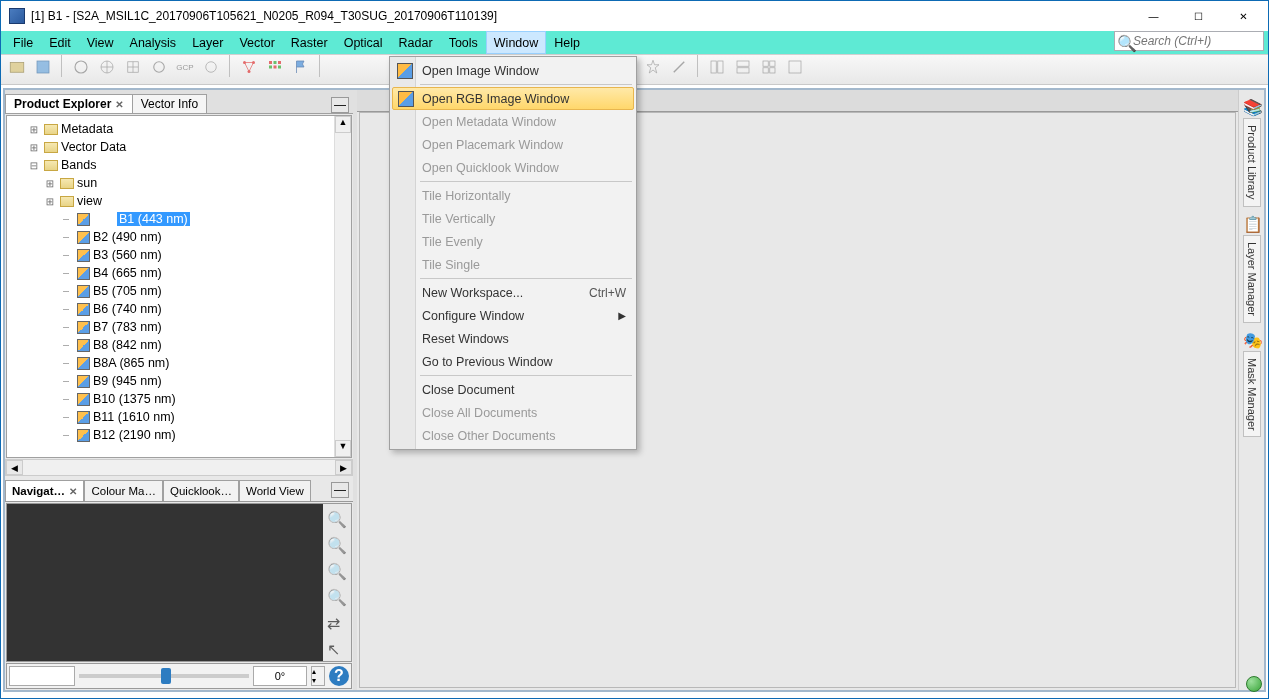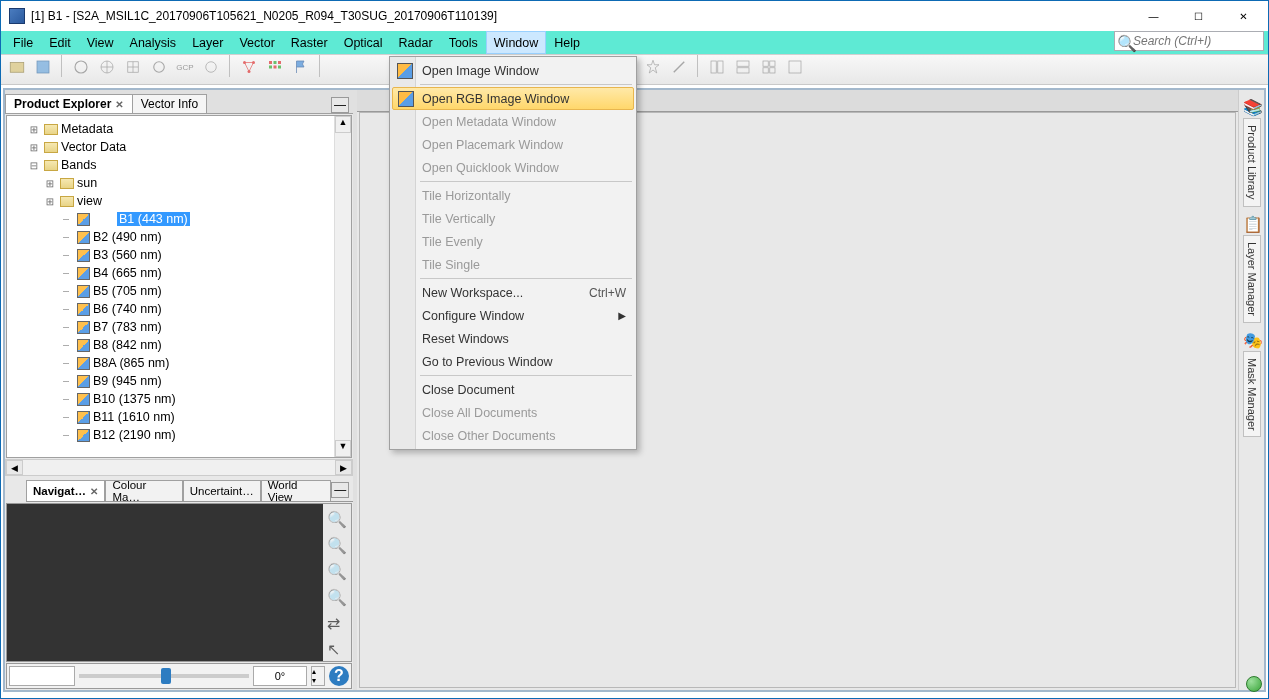--- a/index.html
+++ b/index.html
@@ -40,21 +40,21 @@
 .indent3 { padding-left:52px; }
 .dotline { color:#bbb; }
 .folder-ic { width:14px; height:11px; background:linear-gradient(#f6e8b1,#e8d488); border:1px solid #c8a743; }
 .band-ic { width:13px; height:13px; background:linear-gradient(135deg,#ffc04d 50%,#5a9ee6 50%); border:1px solid #666; }
 
 .hscroll { height:17px; background:#f0f0f0; border:1px solid #ccc; display:flex; }
 .hscroll .sc-btn{ width:17px; background:#e8e8e8; border:1px solid #ccc; font-size:9px; display:flex; align-items:center; justify-content:center;}
 .hscroll .sc-track{ flex:1; background:#f0f0f0;}
 
 .bottom-panel { height:210px; display:flex; flex-direction:column; background:#e8e8e8; margin-top:4px;}
-.bottom-tabs { height:22px; display:flex; border-bottom:1px solid #999;margin-left:21px;}
+.bottom-tabs { height:22px; display:flex; border-bottom:1px solid #999;}
 .bottom-tabs .btab { padding:2px 6px; font-size:11.5px; background:#f2f2f2; border:1px solid #a0a0a0; border-bottom:none; display:flex; align-items:center;}
 .bottom-tabs .btab.active { background:#fff; font-weight:bold;}
 .bottom-tabs .close-x{ font-size:10px; margin-left:4px; color:#666;}
 .bottom-tabs .min-btn { margin-left:auto; width:18px; text-align:center; font-size:12px; border:1px solid #999; background:#e8e8e8; height:16px; margin-top:2px; margin-right:4px;}
 .nav-body { flex:1; display:flex; border:1px solid #999; margin:1px; background:#fff;}
 .nav-canvas { flex:1; background:#333;}
 .nav-tools { width:28px; background:#e8e8e8; display:flex; flex-direction:column; align-items:center; padding-top:6px; gap:6px;}
 .nav-tools .nt { width:20px; height:20px; opacity:.6; }
 .nav-footer { height:26px; display:flex; align-items:center; gap:4px; padding:2px; border:1px solid #999; margin:0 1px 1px; background:#f2f2f2;}
 .nav-footer .nf-box { height:20px; border:1px solid #aaa; background:#fff; font-size:11px; display:flex; align-items:center; justify-content:center;}
@@ -386,21 +386,21 @@
       <div class="sc-btn">▶</div>
     </div>
 
     <div class="bottom-panel">
       <div class="bottom-tabs">
         <div class="btab active">
             <span>Navigat…</span>
             <span class="close-x">✕</span>
           </div>
         <div class="btab">Colour Ma…</div>
-        <div class="btab">Uncertaint…</div>
+        <div class="btab">Quicklook…</div>
         <div class="btab">World View</div>
         <div class="min-btn">—</div>
       </div>
       <div class="nav-body">
         <div class="nav-canvas"></div>
         <div class="nav-tools">
           <div class="nt">🔍</div>
           <div class="nt">🔍</div>
           <div class="nt">🔍</div>
           <div class="nt">🔍</div>

